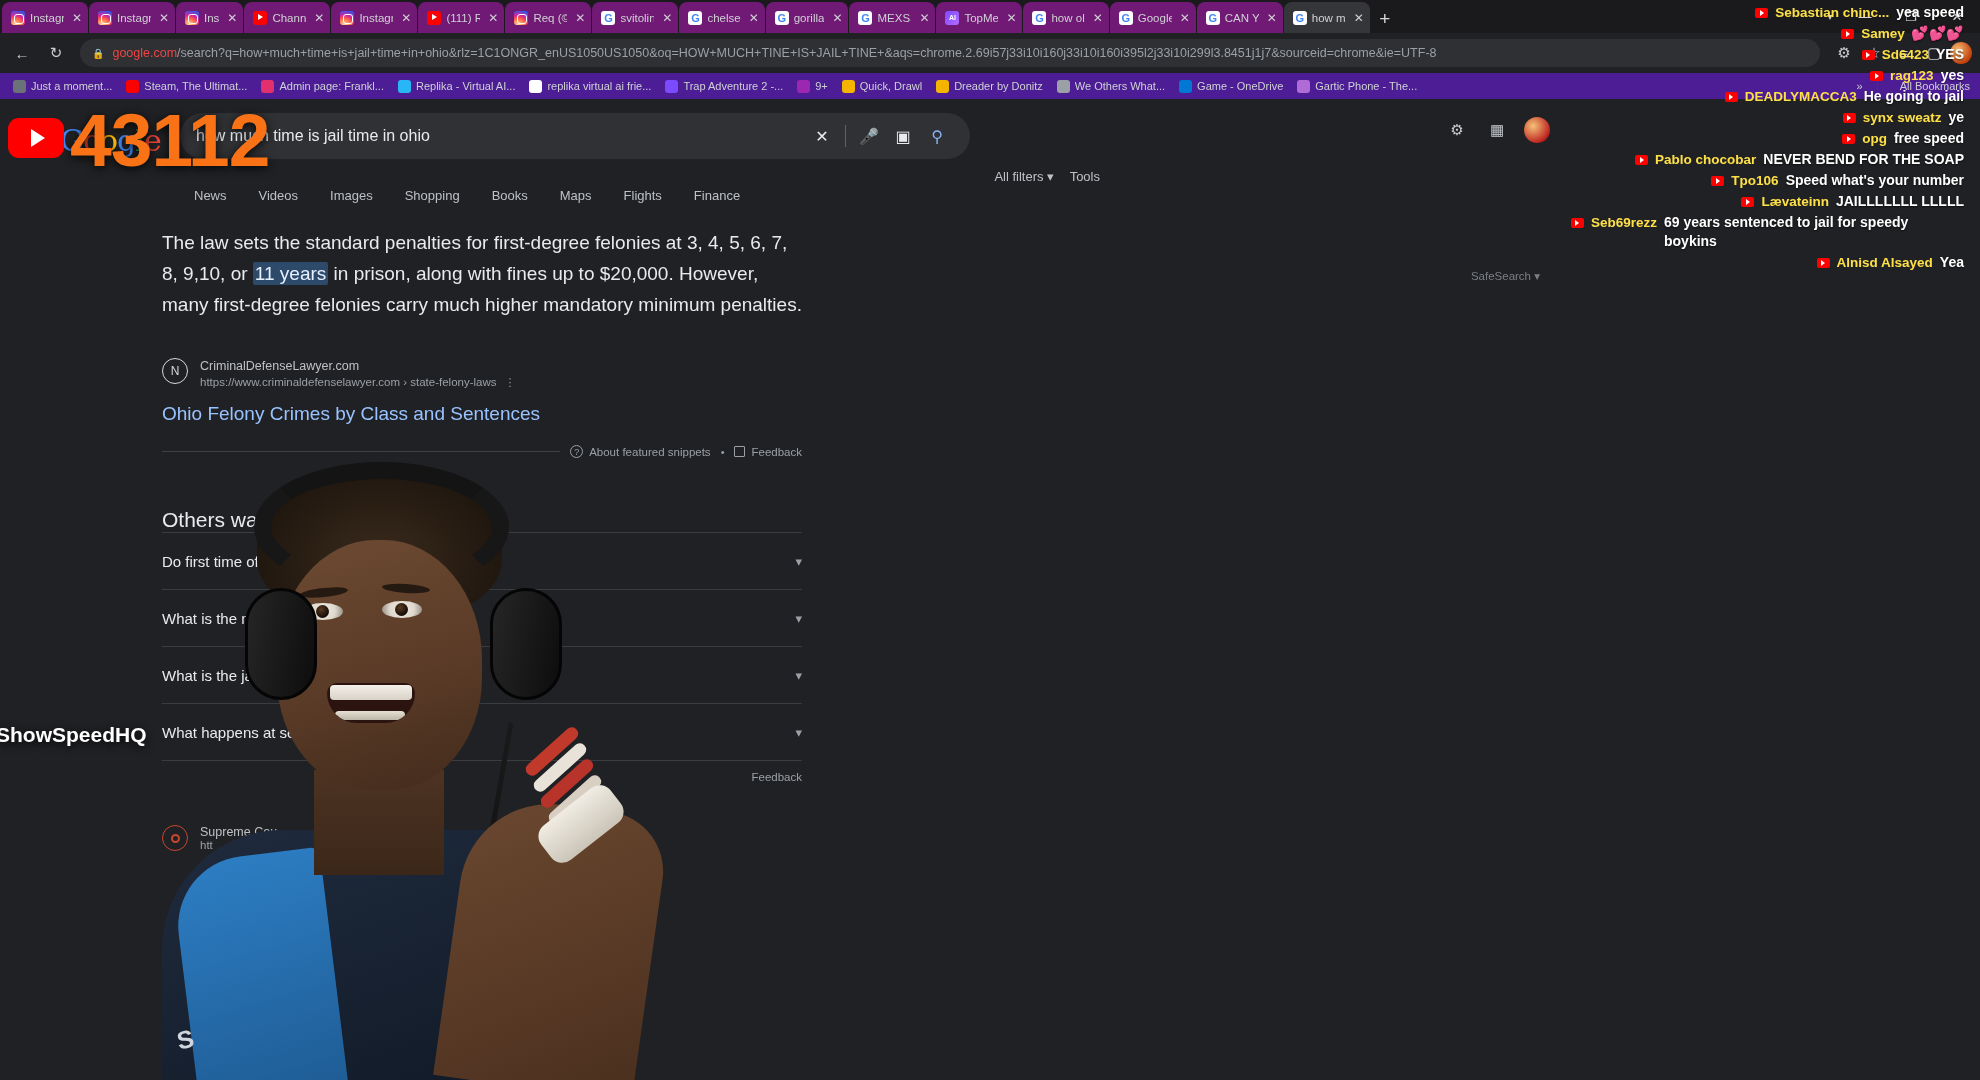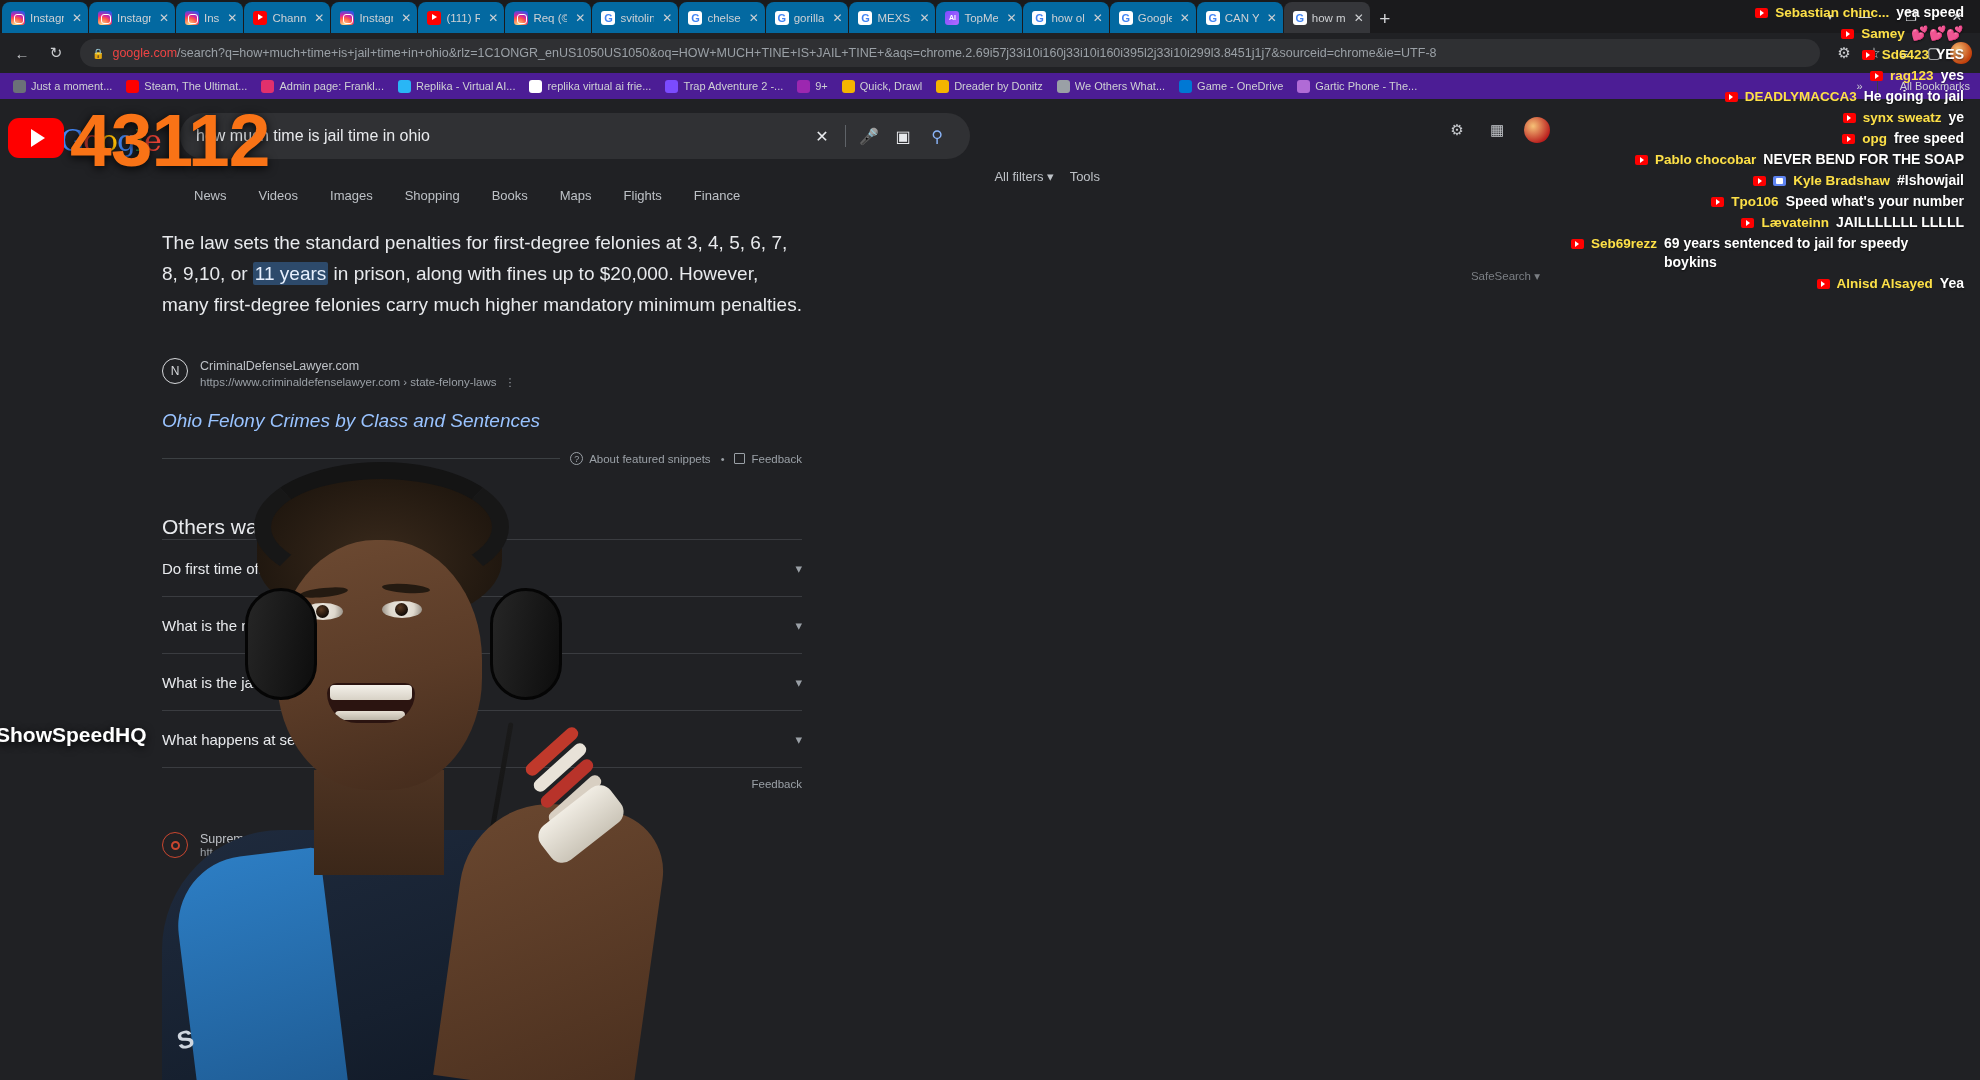--- a/index.html
+++ b/index.html
@@ -9,21 +9,21 @@
   #stage{ position:relative; width:1980px; height:1080px; background:#202124; overflow:hidden; }
 
   
   #chrome-window{ position:absolute; left:0; top:0; width:1980px; height:1080px; background:#202124; }
 
   
   #tab-strip{ position:relative; height:33px; background:#1a1a1c; display:flex; align-items:flex-end; padding-left:2px; }
   .tab{ position:relative; height:31px; min-width:0; display:flex; align-items:center; gap:5px;
         padding:0 6px 0 9px; border-radius:8px 8px 0 0; background:#2b2b2e; color:#cfd1d4;
         font-size:11.5px; white-space:nowrap; margin-right:1px; }
-  .tab.inactive{ background:#0369a1; }
+  .tab.inactive{ background:#701a75; }
   .tab.active{ background:#35363a; }
   .tab .favicon{ width:14px; height:14px; border-radius:3px; flex:0 0 14px; display:block; position:relative; }
   .tab .tab-title{ overflow:hidden; text-overflow:clip; display:block; }
   .tab .tab-close{ font-size:12px; color:#cfd1d4; margin-left:3px; line-height:1; }
 
   
   .fav-ig{ background:radial-gradient(circle at 30% 107%,#fdf497 0%,#fd5949 45%,#d6249f 60%,#285AEB 90%); }
   .fav-ig::after{ content:""; position:absolute; left:3px; top:3px; width:8px; height:8px;
                   border:1.4px solid #fff; border-radius:3px; }
   .fav-yt{ background:#ff0000; border-radius:3px; }
@@ -92,21 +92,21 @@
   
   #results{ position:absolute; left:162px; top:128px; width:640px; }
   #snippet-text{ font-size:19px; line-height:31px; color:#e8eaed; font-weight:400; }
   .hl{ background:#2d4a6b; color:#e8f0fe; padding:1px 2px; border-radius:2px; }
   #source-block{ margin-top:38px; display:flex; gap:12px; align-items:flex-start; }
   #src-fav{ width:26px; height:26px; border-radius:50%; border:1.6px solid #d6d8db; flex:none;
             display:flex; align-items:center; justify-content:center; font-size:12px; color:#d6d8db; }
   #src-name{ font-size:12.5px; color:#bdc1c6; line-height:16px; }
   #src-url{ font-size:11.5px; color:#9aa0a6; line-height:16px; }
   .dots-v{ display:inline-block; margin-left:8px; color:#9aa0a6; font-size:11px; letter-spacing:0; }
-  #result-title{ margin-top:20px; font-size:19px; color:#99c3ff;font-style:italic; }
+  #result-title{ margin-top:13px; font-size:19px; color:#99c3ff; }
   #snippet-footer{ margin-top:20px; display:flex; align-items:center; gap:10px; }
   .hr-line{ flex:1; height:1px; background:#3c4043; }
   .foot-link{ font-size:11.5px; color:#9aa0a6; display:flex; align-items:center; gap:6px; }
   .circ-q{ width:13px; height:13px; border-radius:50%; border:1px solid #9aa0a6; font-size:9px;
            display:flex; align-items:center; justify-content:center; }
   .sq-ico{ width:11px; height:11px; border:1px solid #9aa0a6; border-radius:1px; }
 
   #paa{ margin-top:50px; }
   #paa-title{ font-size:21px; color:#e8eaed; display:flex; align-items:center; gap:12px; }
   .paa-row{ border-bottom:1px solid #3a3c40; padding:20px 0 19px 0; display:flex; align-items:center;
@@ -550,26 +550,20 @@
         <span class="chat-author">opg</span>
         <span class="chat-msg">free speed</span>
       </div>
       <div class="chat-line">
         <span class="chat-badge"></span>
         <span class="chat-author">Pablo chocobar</span>
         <span class="chat-msg">NEVER BEND FOR THE SOAP</span>
       </div>
       <div class="chat-line">
         <span class="chat-badge"></span>
-        <span class="chat-badge mod"></span>
-        <span class="chat-author">Kyle Bradshaw</span>
-        <span class="chat-msg">#Ishowjail</span>
-      </div>
-      <div class="chat-line">
-        <span class="chat-badge"></span>
         <span class="chat-author">Tpo106</span>
         <span class="chat-msg">Speed what's your number</span>
       </div>
       <div class="chat-line">
         <span class="chat-badge"></span>
         <span class="chat-author">Lævateinn</span>
         <span class="chat-msg">JAILLLLLLL LLLLL</span>
       </div>
       <div class="chat-line">
         <span class="chat-badge"></span>

